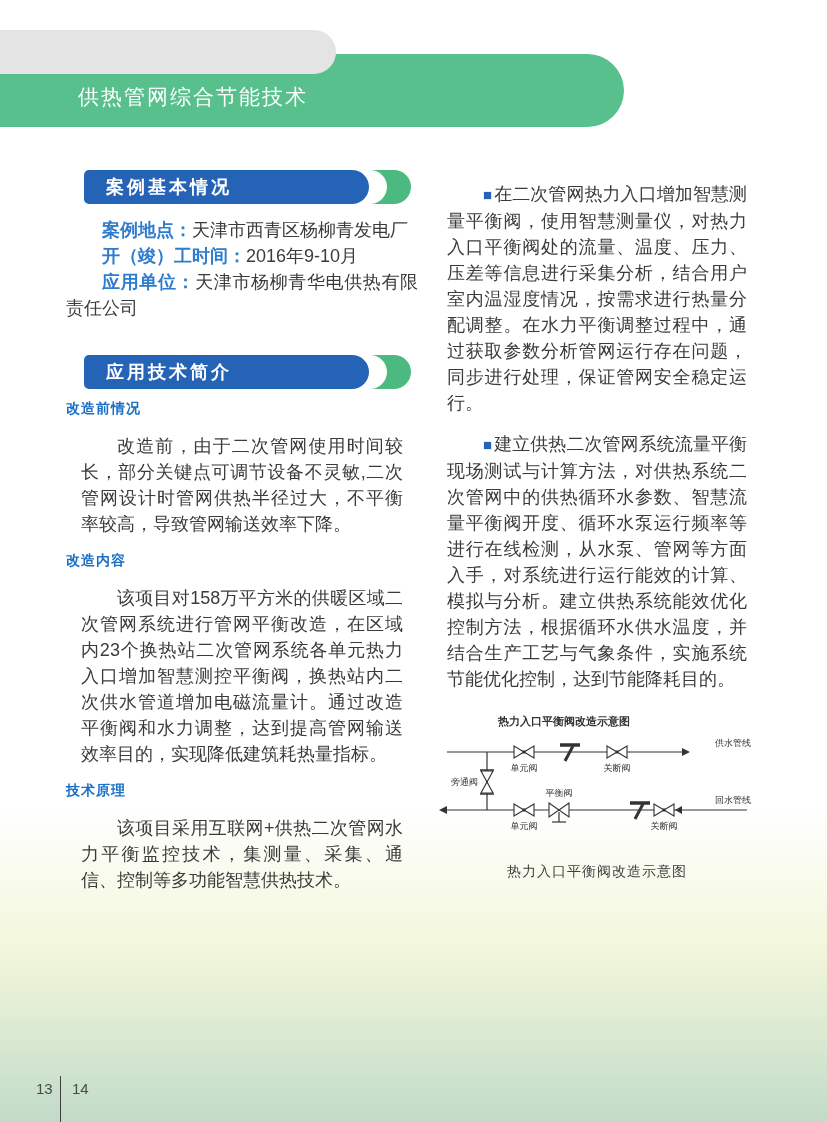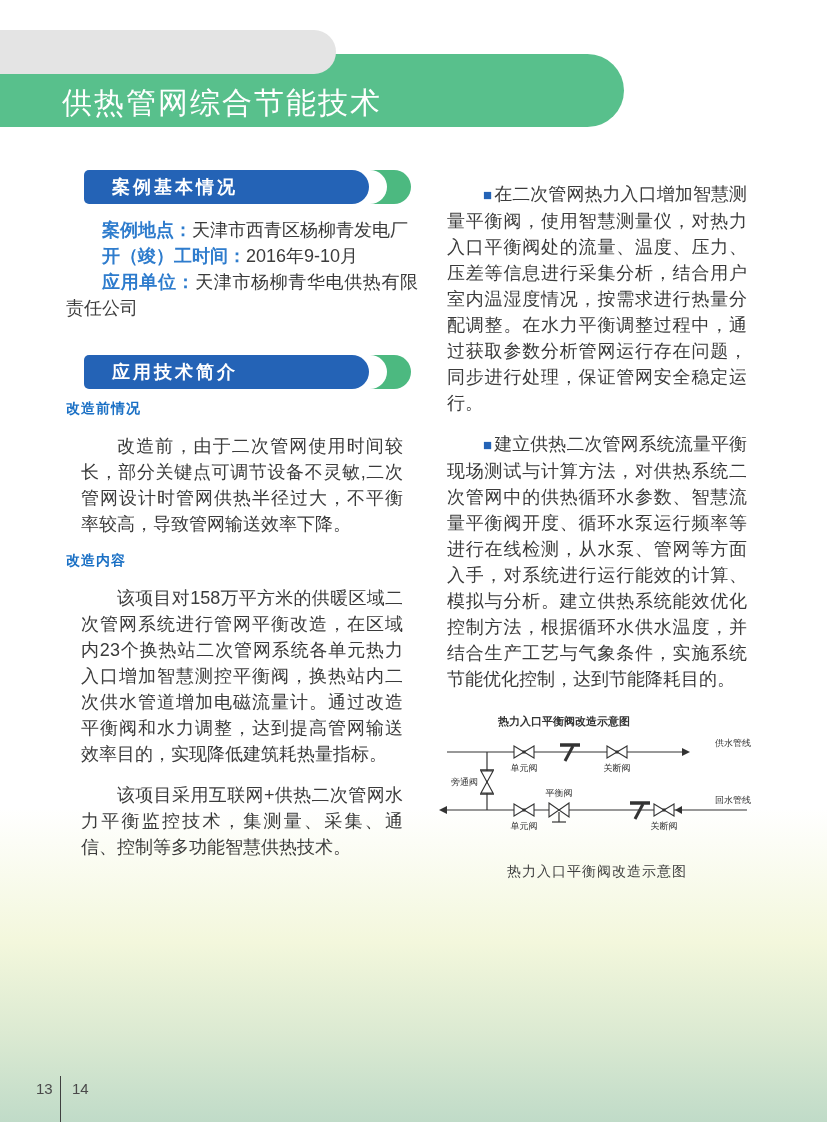--- a/index.html
+++ b/index.html
@@ -14,32 +14,32 @@
   
   .ribbon-green{
     position:absolute;left:-70px;top:54px;width:694px;height:73px;
     background:#58c08c;border-radius:37px;z-index:1;
   }
   .ribbon-gray{
     position:absolute;left:-70px;top:30px;width:406px;height:44px;
     background:#e4e4e4;border-radius:24px;z-index:2;
   }
   .header-title{
-    position:absolute;left:132px;top:29px;
-    color:#ffffff;font-size:30px;letter-spacing:2px;font-weight:normal;
+    position:absolute;left:148px;top:29px;
+    color:#ffffff;font-size:21px;letter-spacing:2px;font-weight:normal;
   }
   
   .banner{position:relative;height:34px;width:327px;margin-left:18px;}
   .banner .b-green{position:absolute;right:0;top:0;width:62px;height:34px;border-radius:17px;background:#4cb980;z-index:1;}
   .banner .b-white{position:absolute;right:24px;top:0;width:62px;height:34px;border-radius:17px;background:#ffffff;z-index:2;}
   .banner .b-blue{
     position:absolute;left:0;top:0;width:285px;height:34px;box-sizing:border-box;
     border-radius:5px 17px 17px 5px;background:#2463b6;z-index:3;
     color:#ffffff;font-size:18px;font-weight:bold;letter-spacing:3px;
-    line-height:34px;padding-left:28px;
+    line-height:34px;padding-left:22px;
   }
   
   .col-left{position:absolute;left:66px;top:170px;width:352px;}
   .col-right{position:absolute;left:432px;top:166px;width:330px;}
   p.body{
     margin:15px;font-size:18px;line-height:26px;text-align:justify;
     text-indent:2em;color:#3b3b3b;
   }
   .info-block{margin-top:13px;}
   .info-block p{margin:0;}
@@ -92,20 +92,21 @@
       <div class="b-white"></div>
       <div class="b-blue">应用技术简介</div>
     </div>
 
     <h3 class="subhead">改造前情况</h3>
     <p class="body">改造前，由于二次管网使用时间较长，部分关键点可调节设备不灵敏,二次管网设计时管网供热半径过大，不平衡率较高，导致管网输送效率下降。</p>
 
     <h3 class="subhead">改造内容</h3>
     <p class="body">该项目对158万平方米的供暖区域二次管网系统进行管网平衡改造，在区域内23个换热站二次管网系统各单元热力入口增加智慧测控平衡阀，换热站内二次供水管道增加电磁流量计。通过改造平衡阀和水力调整，达到提高管网输送效率目的，实现降低建筑耗热量指标。</p>
 
+    <h3 class="subhead">技术原理</h3>
     <p class="body">该项目采用互联网+供热二次管网水力平衡监控技术，集测量、采集、通信、控制等多功能智慧供热技术。</p>
   </div>
 
   <div class="col-right">
 
     <p class="body"><span class="bullet">■</span><span>在二次管网热力入口增加智慧测量平衡阀，使用智慧测量仪，对热力入口平衡阀处的流量、温度、压力、压差等信息进行采集分析，结合用户室内温湿度情况，按需求进行热量分配调整。在水力平衡调整过程中，通过获取参数分析管网运行存在问题，同步进行处理，保证管网安全稳定运行。</span></p>
 
     <p class="body"><span class="bullet">■</span><span>建立供热二次管网系统流量平衡现场测试与计算方法，对供热系统二次管网中的供热循环水参数、智慧流量平衡阀开度、循环水泵运行频率等进行在线检测，从水泵、管网等方面入手，对系统进行运行能效的计算、模拟与分析。建立供热系统能效优化控制方法，根据循环水供水温度，并结合生产工艺与气象条件，实施系统节能优化控制，达到节能降耗目的。</span></p>
 
     <div class="diagram">

